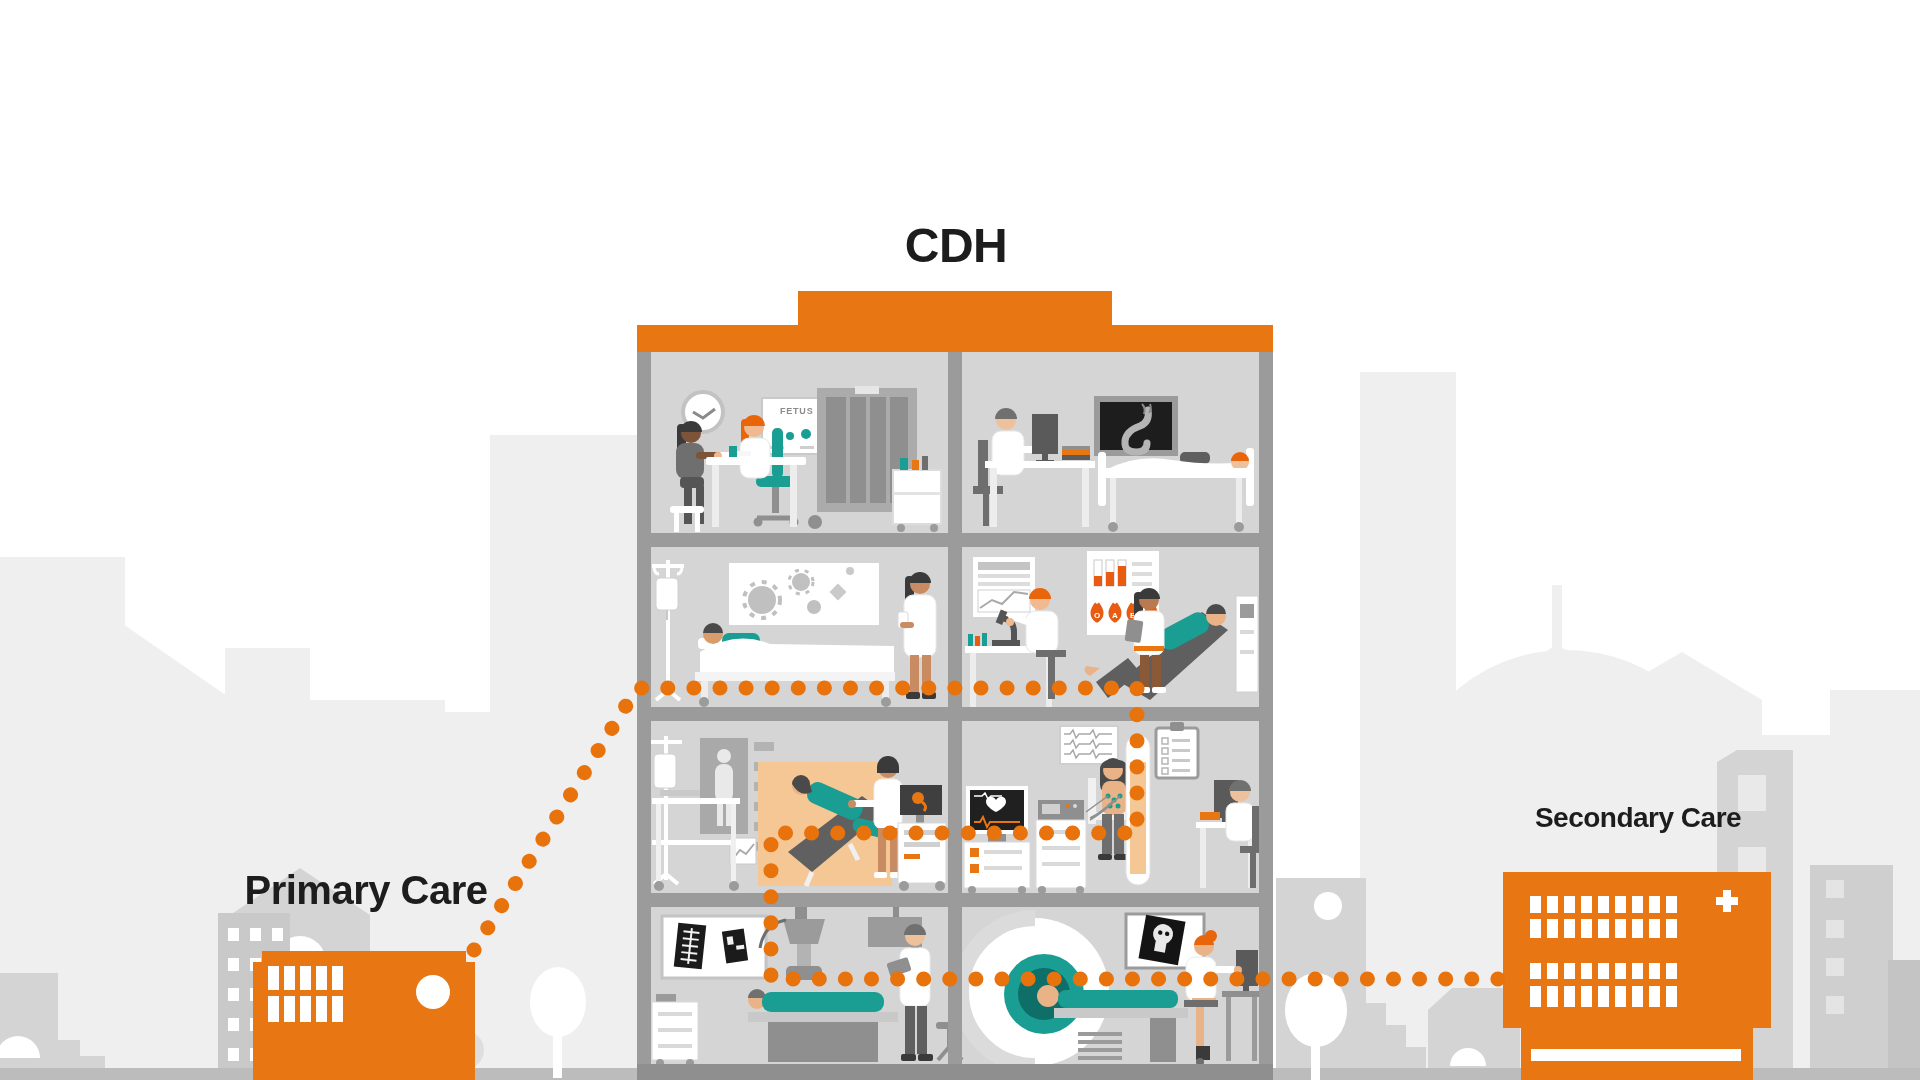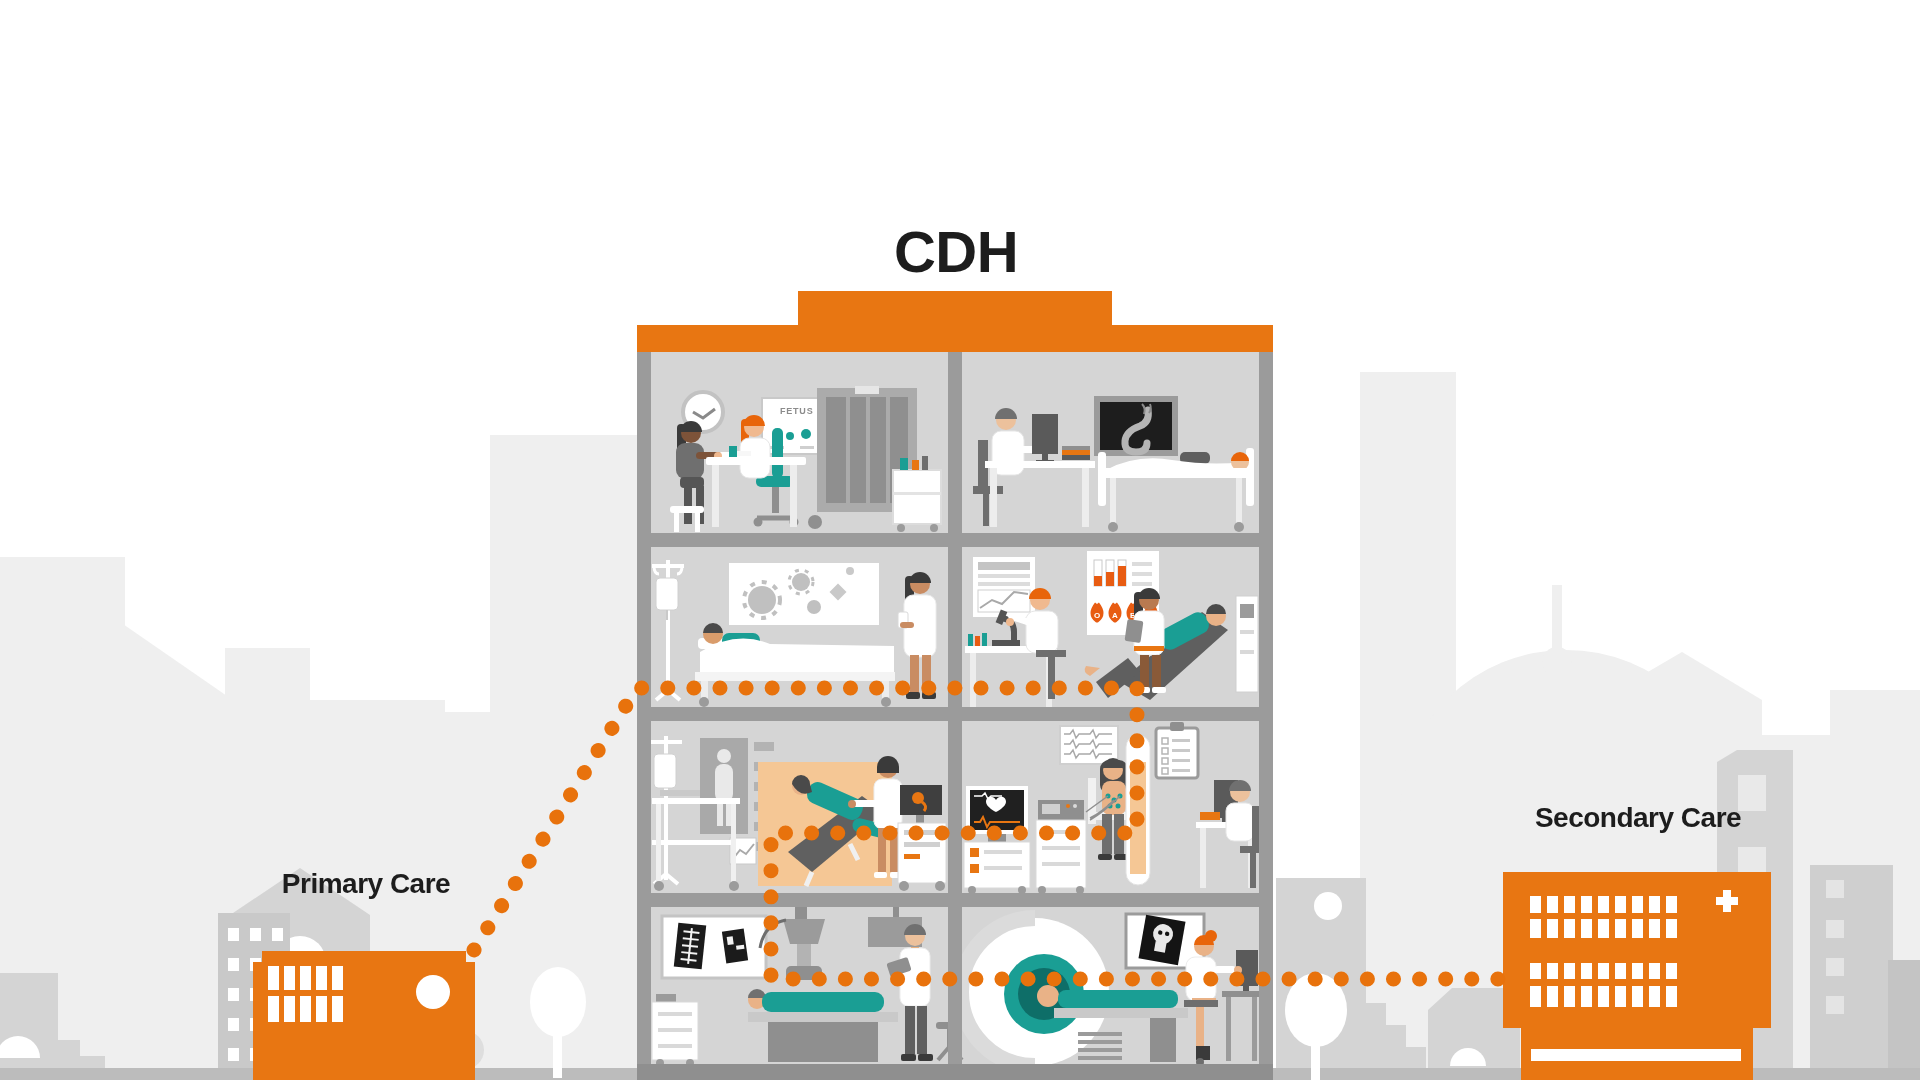--- a/index.html
+++ b/index.html
@@ -1,22 +1,22 @@
 <!DOCTYPE html>
 <html><head>
 <meta charset="utf-8">
 <style>
   html,body{margin:0;padding:0;background:#fff;}
   .scene{position:relative;width:1920px;height:1080px;background:#ffffff;overflow:hidden;
          font-family:"Liberation Sans",sans-serif;}
   .scene svg{position:absolute;left:0;top:0;}
   .label{position:absolute;font-weight:800;color:#1d1d1d;text-align:center;
          letter-spacing:-0.5px;white-space:nowrap;}
-  #cdh-label{top:218px;left:836px;width:240px;font-size:58px;}
-  #primary-label{top:868px;left:206px;width:320px;font-size:28px;}
+  #cdh-label{top:218px;left:836px;width:240px;font-size:48px;}
+  #primary-label{top:868px;left:206px;width:320px;font-size:40px;}
   #secondary-label{top:802px;left:1466px;width:344px;font-size:28px;}
   .poster-title{font-size:9px;font-weight:bold;letter-spacing:0.8px;}
   .drop-letter{font-size:8px;font-weight:bold;}
 </style>
 </head>
 <body>
 
 <div class="scene">
 
 <svg width="1920" height="1080" viewBox="0 0 1920 1080">

